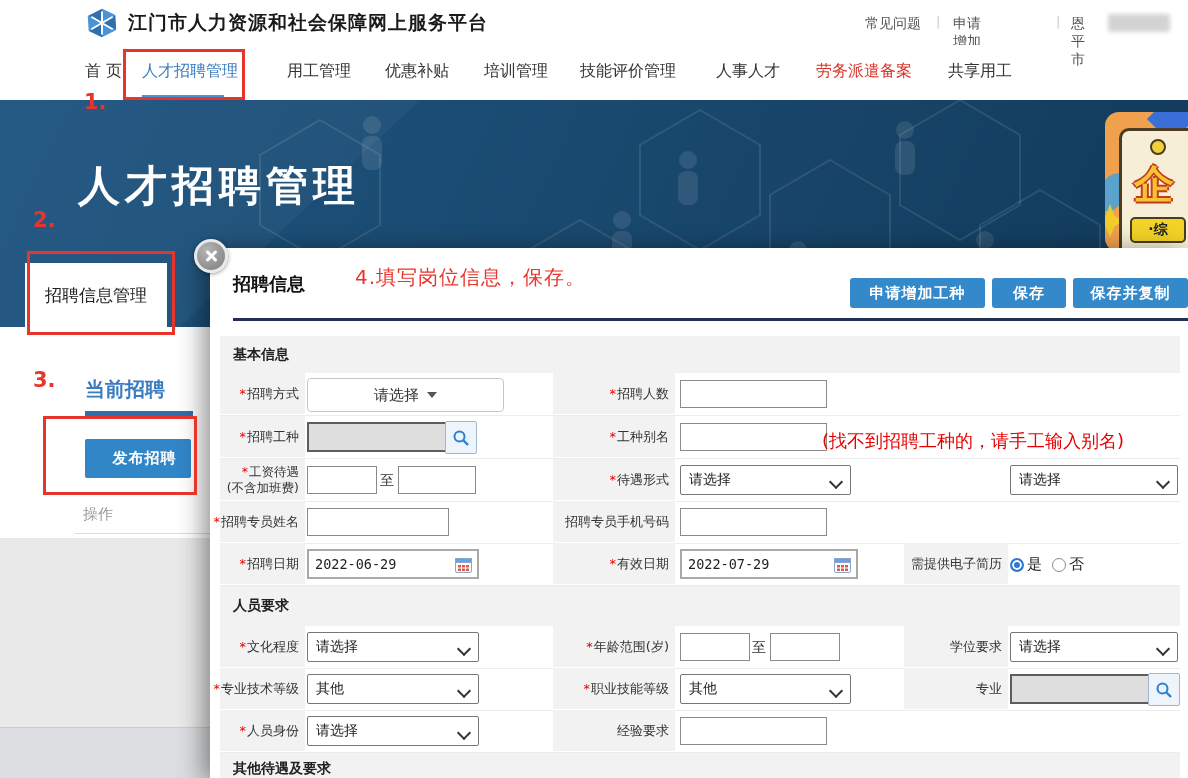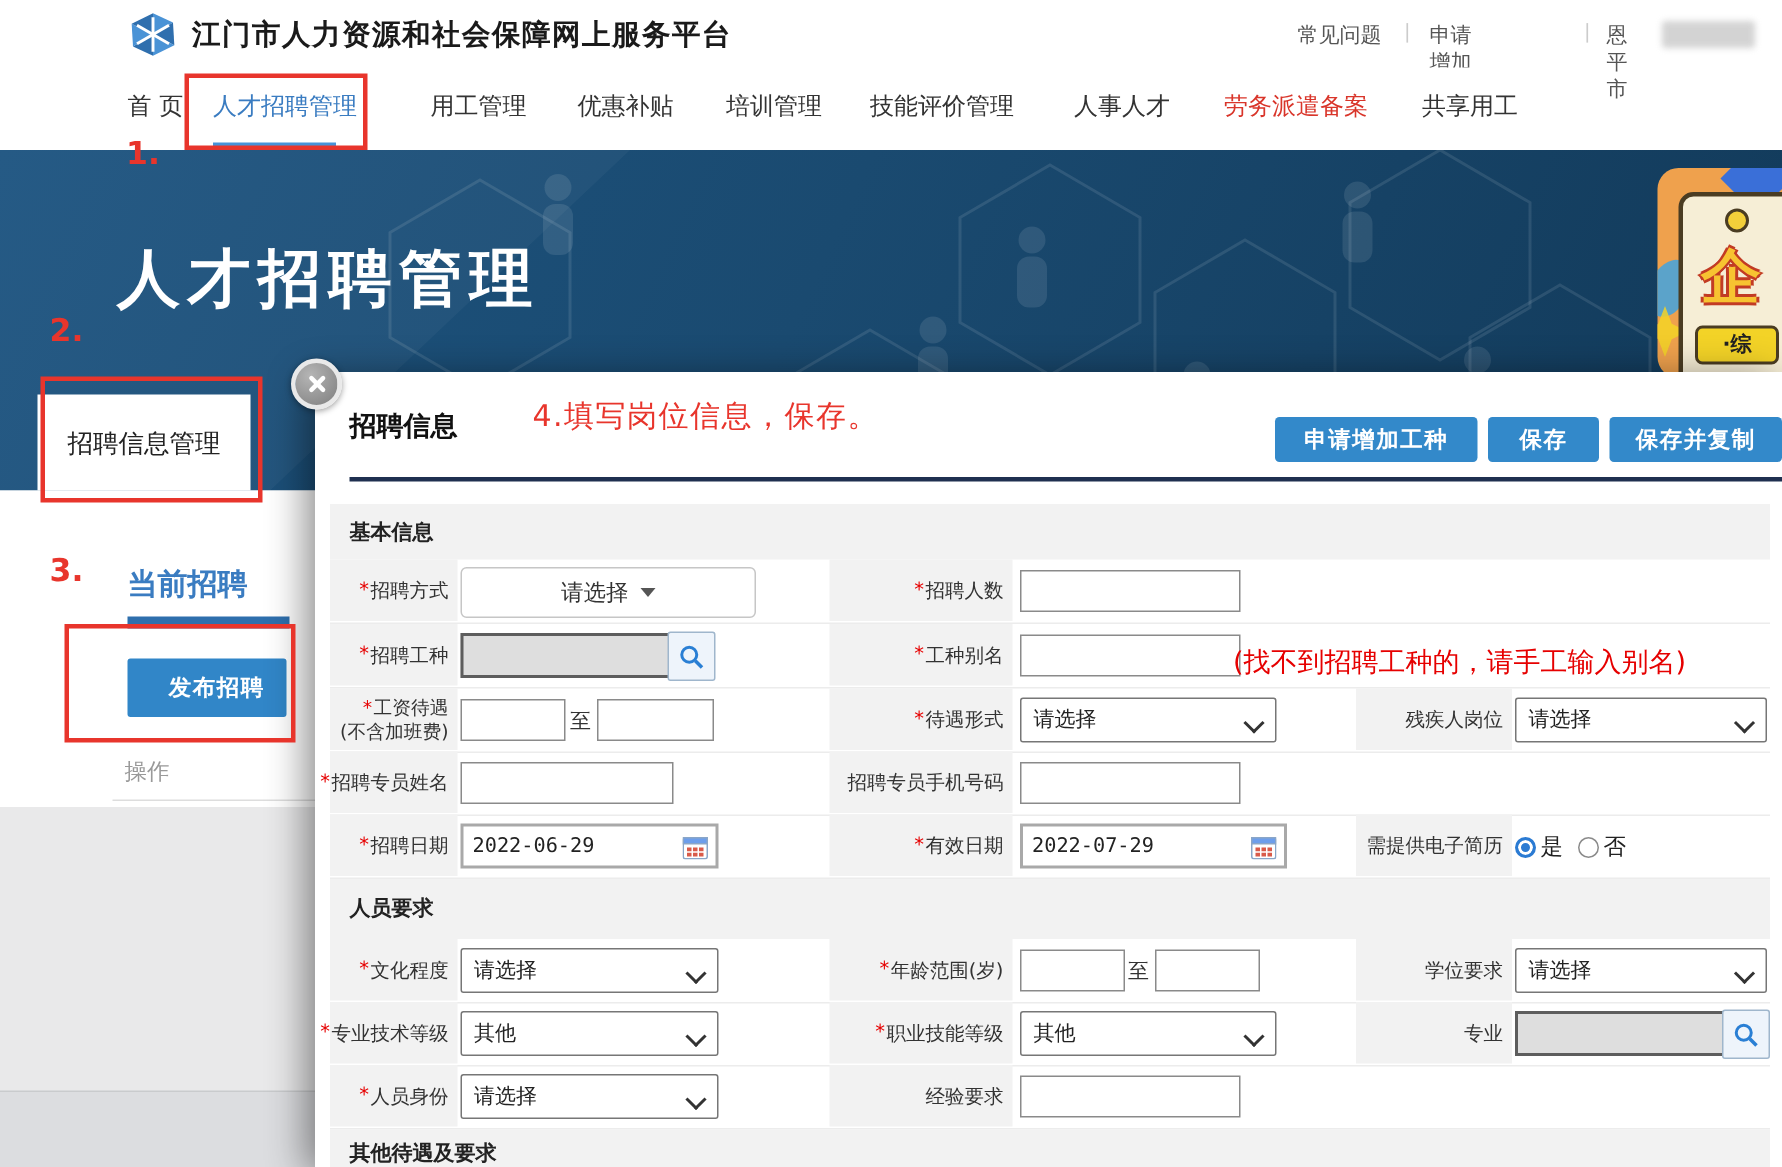--- a/index.html
+++ b/index.html
@@ -276,23 +276,20 @@
     <span class="zhi" style="left:160px;">至</span>
     <input class="inp" style="left: 178px; width: 68px;" value="">
     <div class="cell c2">
       <span class="req">*</span>
       <span>待遇形式</span>
     </div>
     <div class="sel" style="left:460px;width:171px;">
       <span>请选择</span>
       <span class="chev"></span>
     </div>
-    <div class="cell c3">
-      <span>残疾人岗位</span>
-    </div>
     <div class="sel" style="left:790px;width:168px;">
       <span>请选择</span>
       <span class="chev"></span>
     </div>
   </div>
 
   <div class="frow" style="top:253px;">
     <div class="cell c1">
       <span class="req">*</span>
       <span>招聘专员姓名</span>

